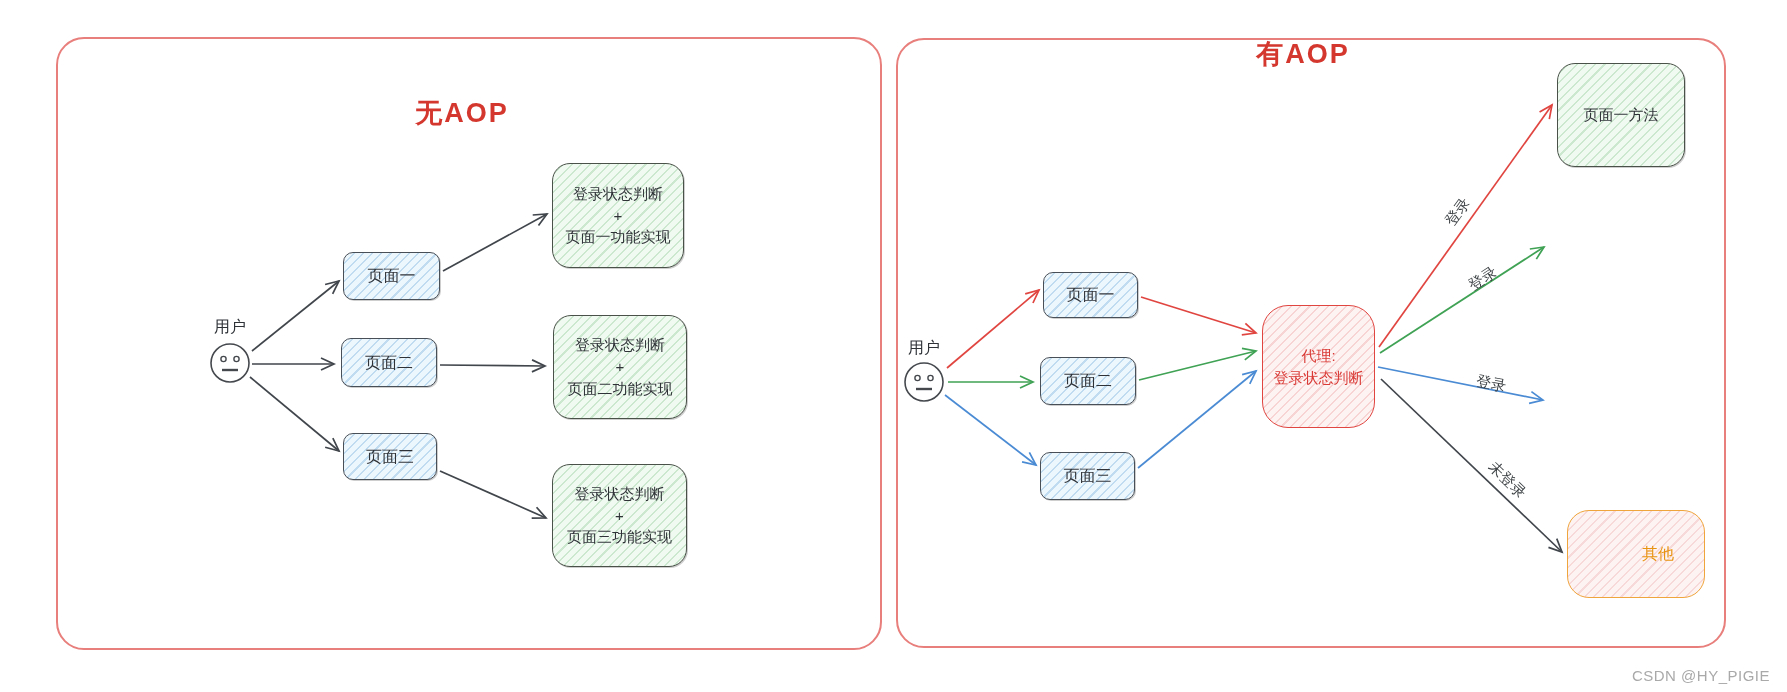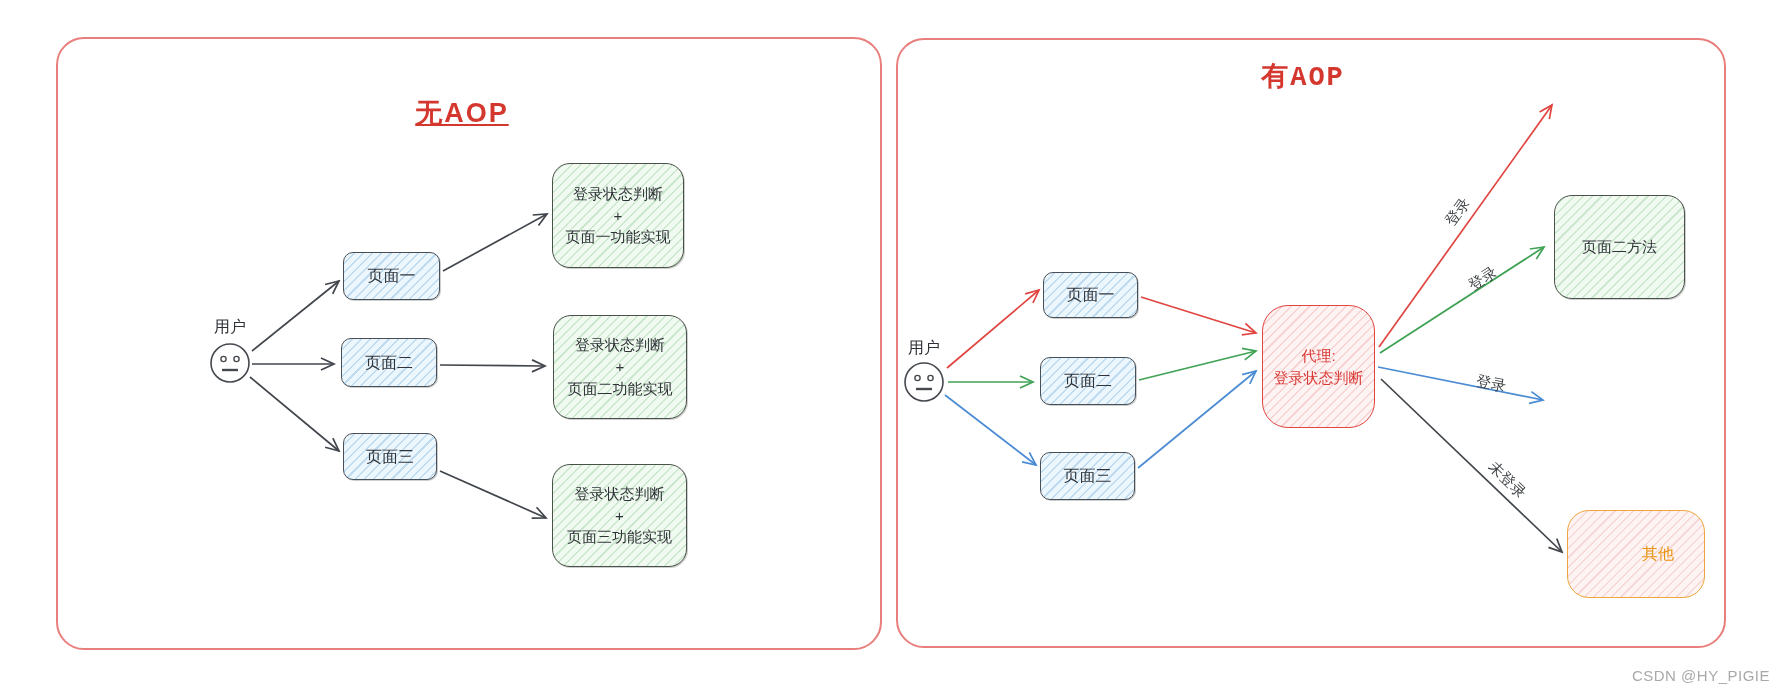--- a/index.html
+++ b/index.html
@@ -8,22 +8,22 @@
     font-family:"Liberation Sans","DejaVu Sans",sans-serif; overflow:hidden;
   }
   .arrows { position:absolute; left:0; top:0; z-index:1; pointer-events:none; }
   .panel { position:absolute; border:2px solid #e87f7c; border-radius:28px; box-sizing:border-box; z-index:0; background:#fff; }
   .panel-left  { left:56px;  top:37px; width:826px; height:613px; }
   .panel-right { left:896px; top:38px; width:830px; height:610px; }
   .panel-title {
     position:absolute; color:#d4372e; font-size:27px; font-weight:bold;
     letter-spacing:2px; transform:translateX(-50%); white-space:nowrap; z-index:2;
   }
-  .title-left  { left:462px;  top:95px;text-decoration:underline; }
-  .title-right { left:1303px; top:58px;font-family:Liberation Mono, monospace; }
+  .title-left  { left:462px;  top:95px; }
+  .title-right { left:1303px; top:36px; }
   .node {
     position:absolute; display:flex; align-items:center; justify-content:center;
     flex-direction:column; text-align:center; box-sizing:border-box; z-index:2;
     line-height:1.45;
   }
   .page-box {
     border:1.6px solid #494f57; border-radius:10px; font-size:16px; color:#2f3338;
     background-color:#ecf6fd;
     background-image:repeating-linear-gradient(135deg, rgba(110,170,215,0.35) 0 1.5px, transparent 1.5px 6.5px);
     box-shadow:1px 1px 0 rgba(60,60,60,0.25);
@@ -178,22 +178,22 @@
     </div>
   <div class="node page-box p3R">
       <span>页面三</span>
     </div>
 
   <div class="node proxy-box prx">
     <div>代理:</div>
     <div>登录状态判断</div>
   </div>
 
-  <div class="node impl-box m2">
-      <span>页面二方法</span>
+  <div class="node impl-box m1">
+      <span>页面一方法</span>
     </div>
 
   <div class="node other-box oth">
       <span>其他</span>
     </div>
 
   <div class="edge-label el1">登录</div>
   <div class="edge-label el2">登录</div>
   <div class="edge-label el3">登录</div>
   <div class="edge-label el4">未登录</div>

